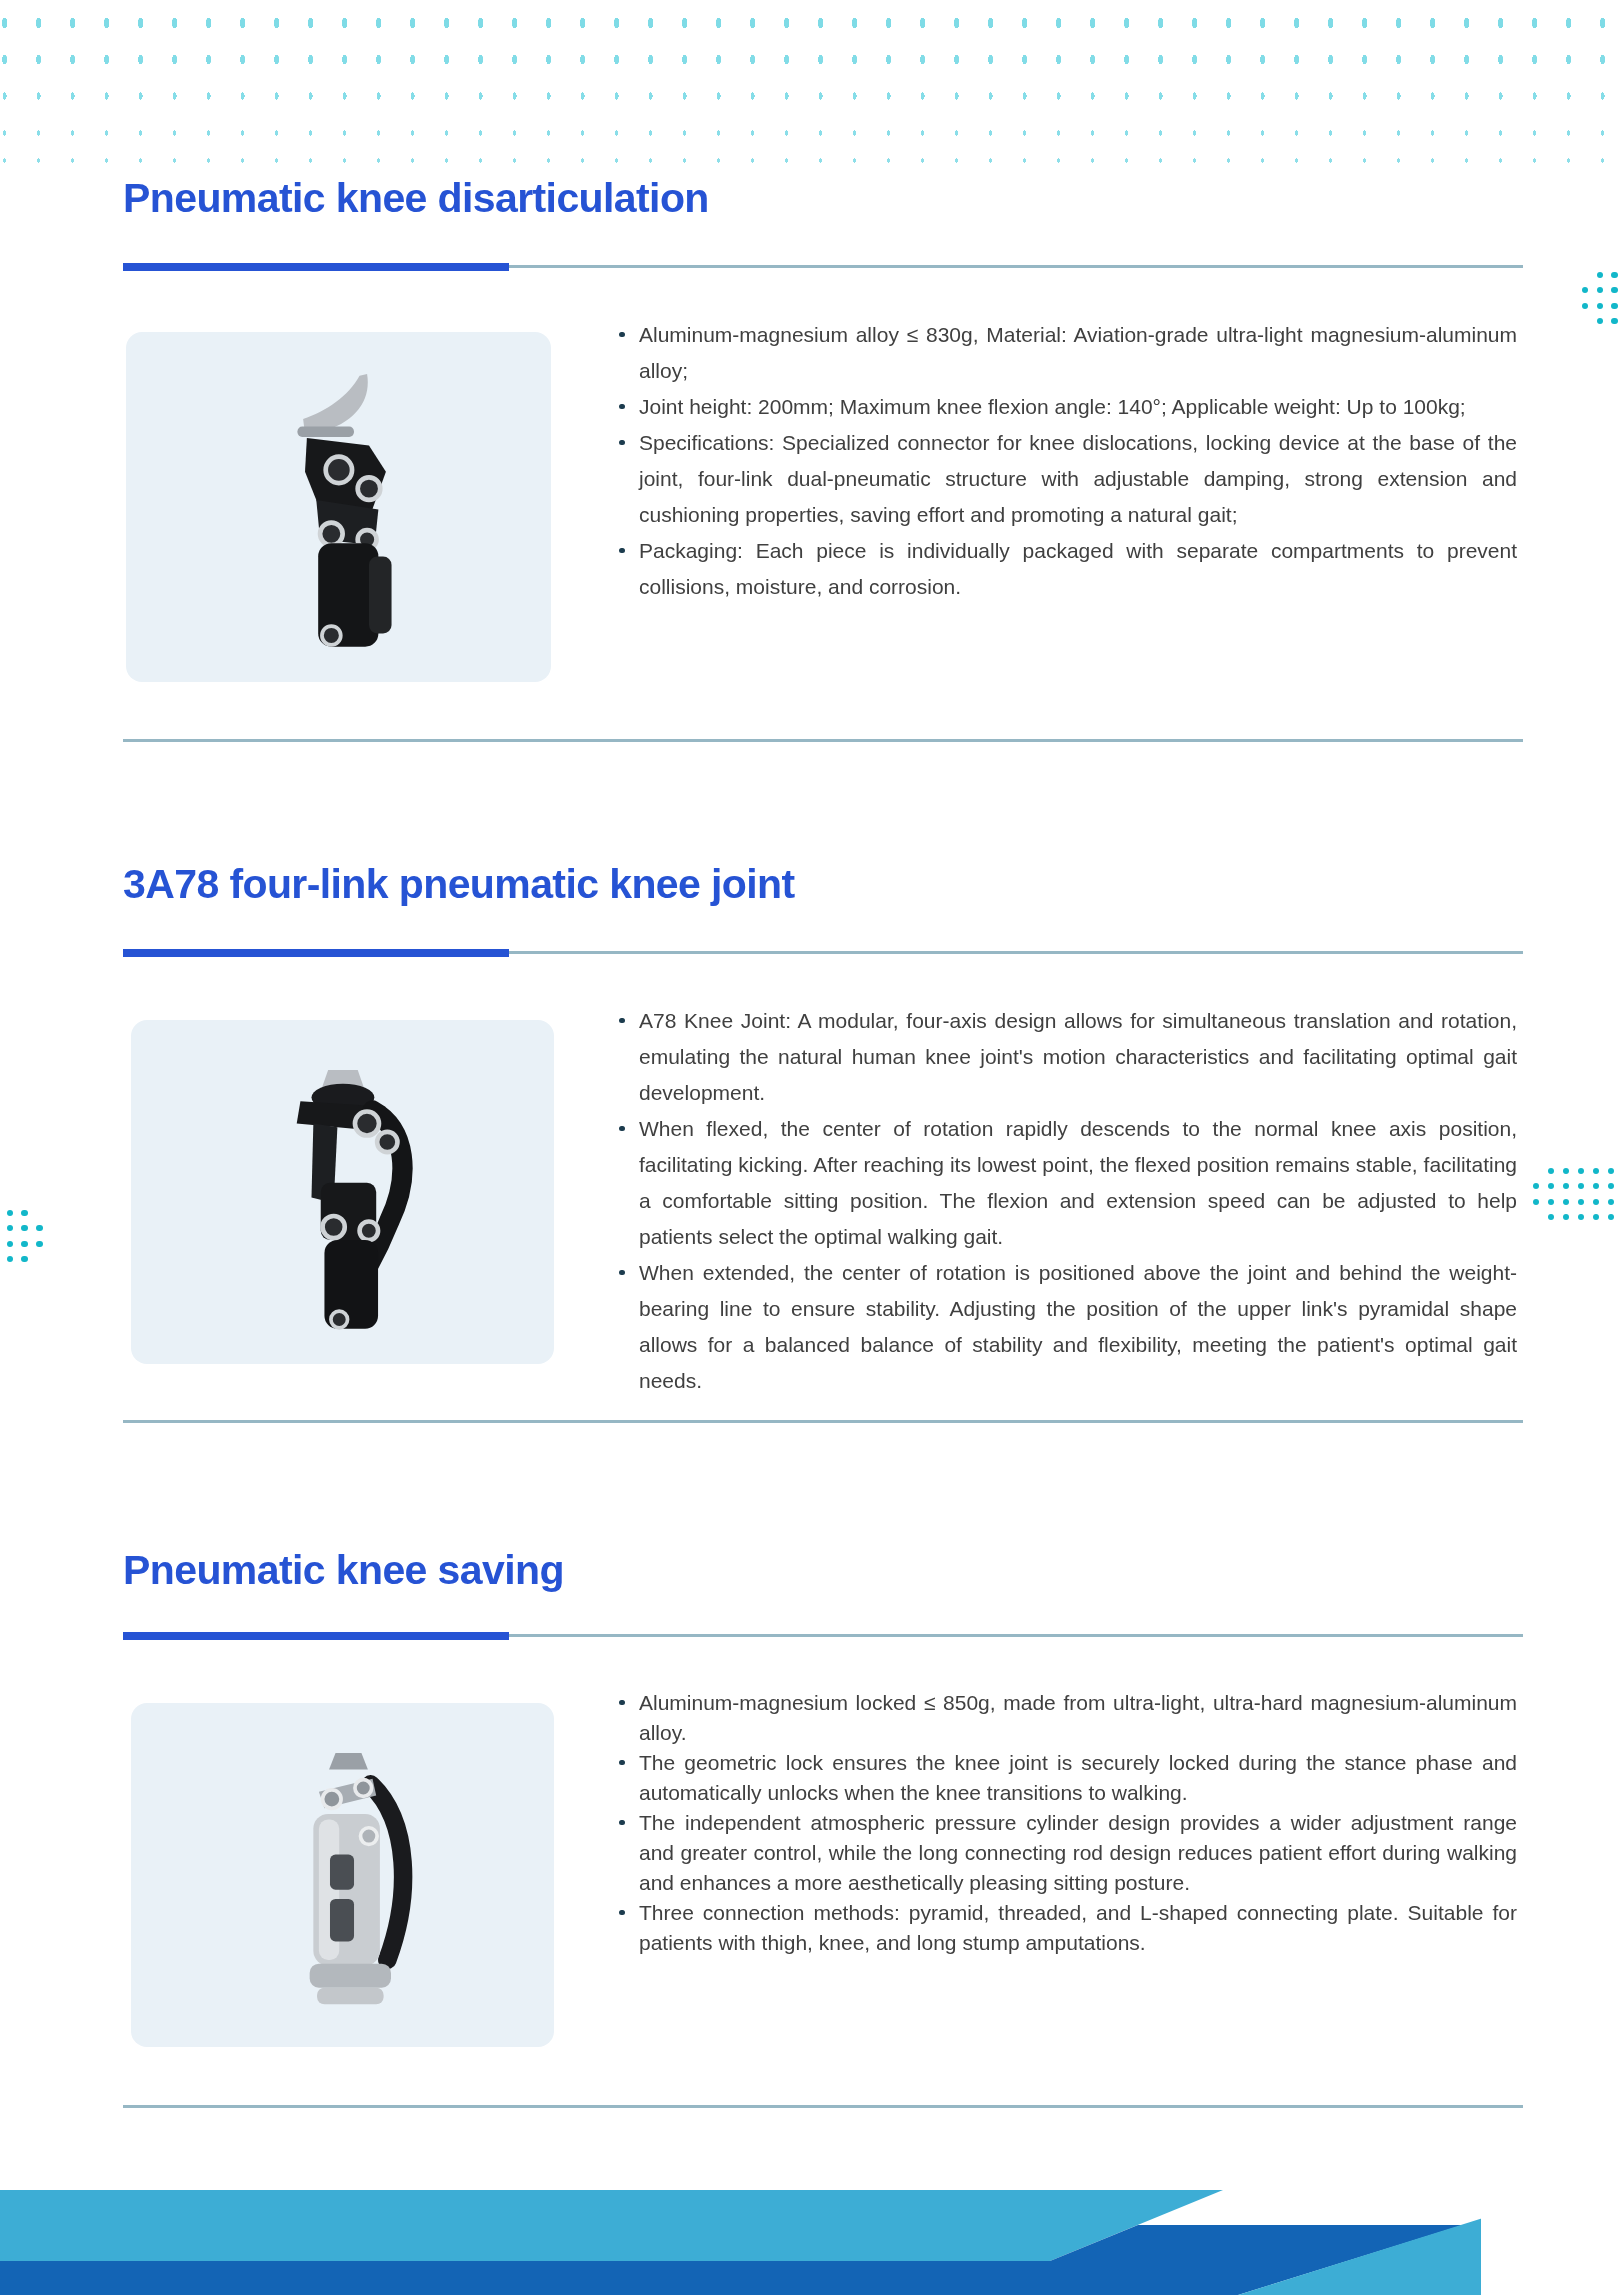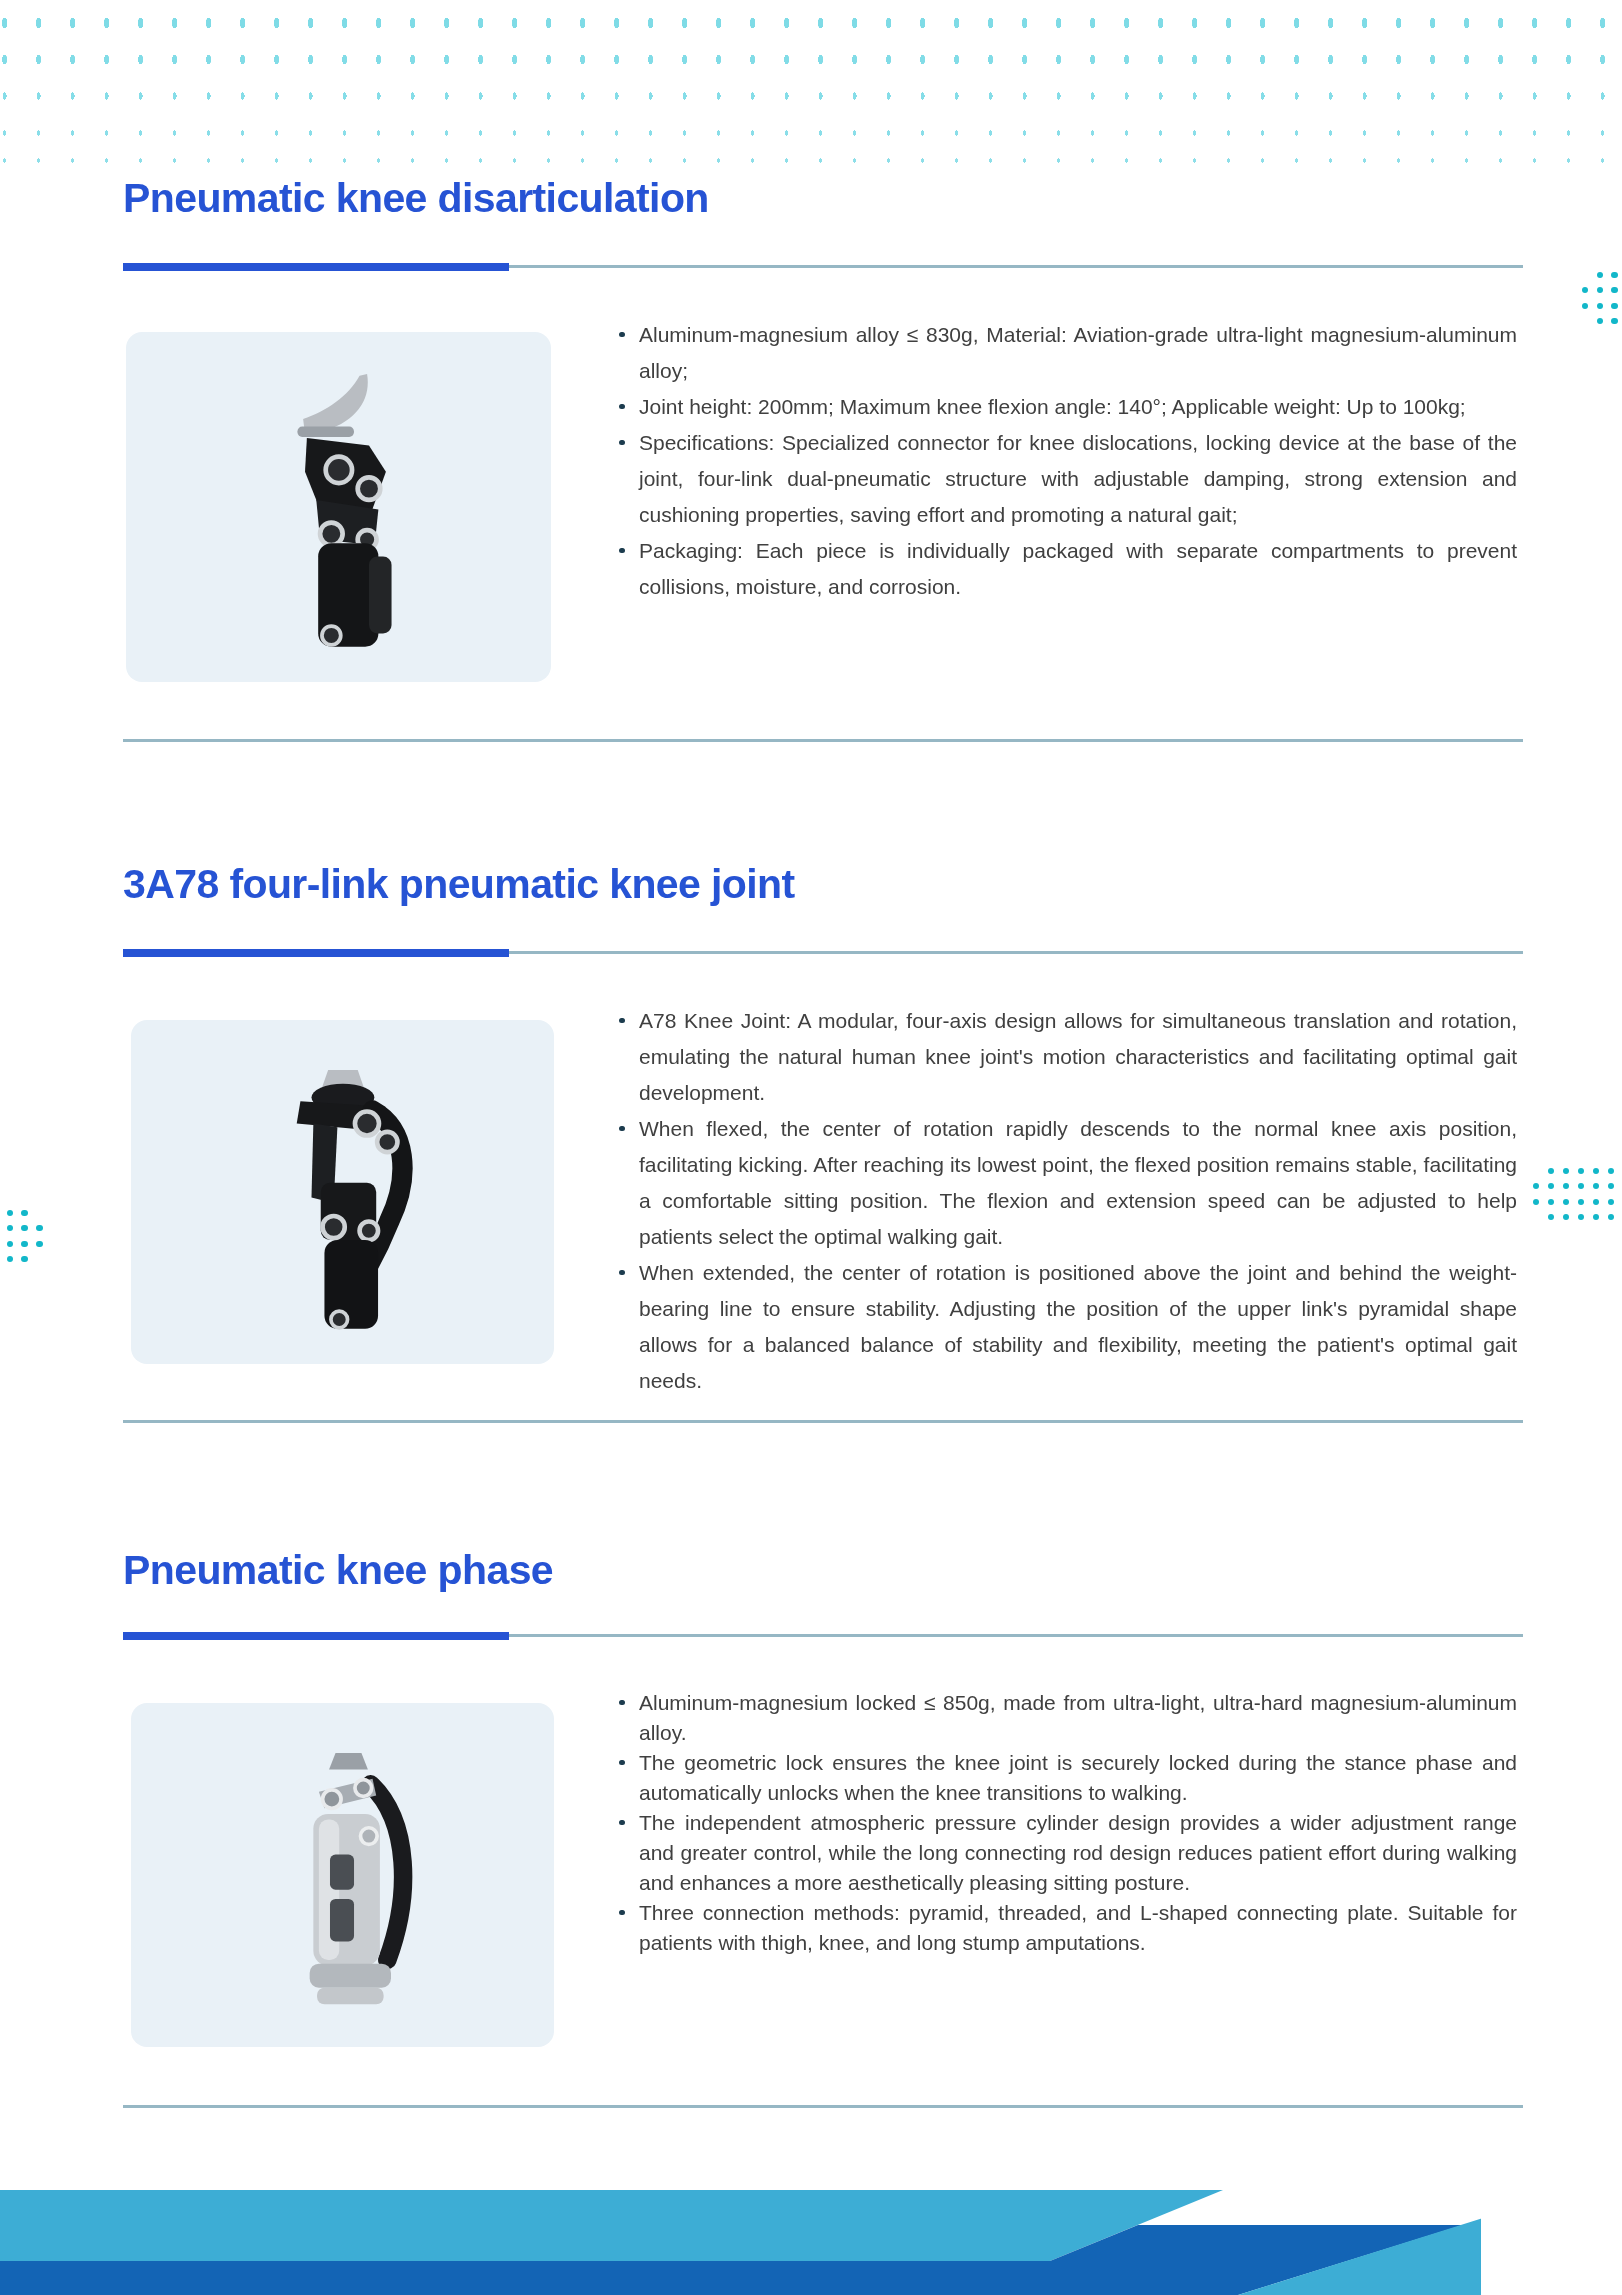--- a/index.html
+++ b/index.html
@@ -192,21 +192,21 @@
 </div>
 
 <ul class="bullets lh-wide" style="top:1003px;">
     <li><span class="bullet-dot"></span><span>A78 Knee Joint: A modular, four-axis design allows for simultaneous translation and rotation, emulating the natural human knee joint's motion characteristics and facilitating optimal gait development.</span></li>
     <li><span class="bullet-dot"></span><span>When flexed, the center of rotation rapidly descends to the normal knee axis position, facilitating kicking. After reaching its lowest point, the flexed position remains stable, facilitating a comfortable sitting position. The flexion and extension speed can be adjusted to help patients select the optimal walking gait.</span></li>
     <li><span class="bullet-dot"></span><span>When extended, the center of rotation is positioned above the joint and behind the weight-bearing line to ensure stability. Adjusting the position of the upper link's pyramidal shape allows for a balanced balance of stability and flexibility, meeting the patient's optimal gait needs.</span></li>
   </ul>
 
 <div class="divider" style="top:1420px;"></div>
 
-<h2 class="sec-heading" style="top:1544px;">Pneumatic knee phase</h2>
+<h2 class="sec-heading" style="top:1544px;">Pneumatic knee saving</h2>
 <div class="rule" style="top:1632px;">
   <div class="thin"></div>
   <div class="accent"></div>
 </div>
 
 <div class="figure" style="left:131px;top:1703px;width:423px;height:344px;">
   <svg viewBox="0 0 240 320">
     <path d="M112,28 L140,28 L147,46 L105,46 Z" fill="#9aa0a6"></path>
     <path d="M150,62 C192,102 194,182 168,252" stroke="#1a1b1e" stroke-width="20" fill="none" stroke-linecap="round"></path>
     <path d="M94,70 L152,56 L156,74 L100,88 Z" fill="#a7adb3"></path>

